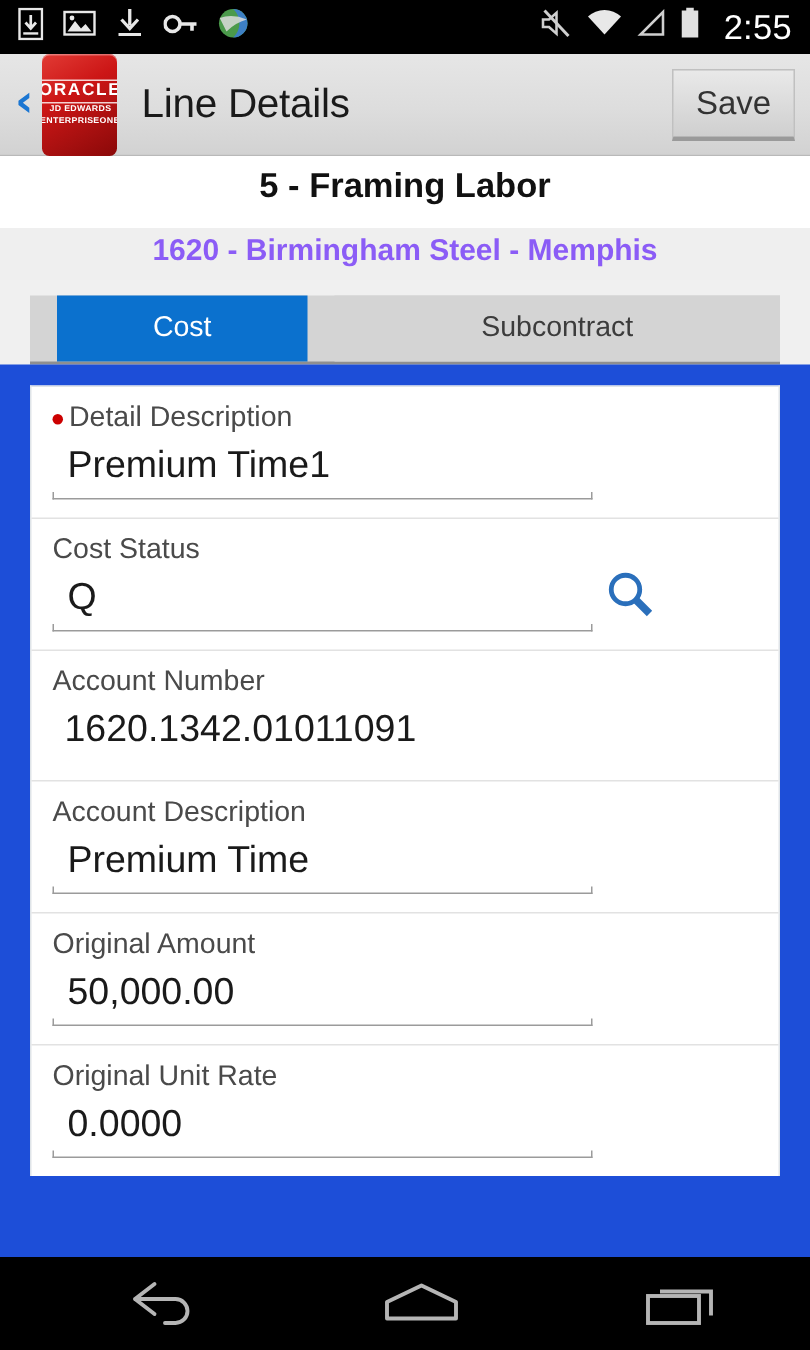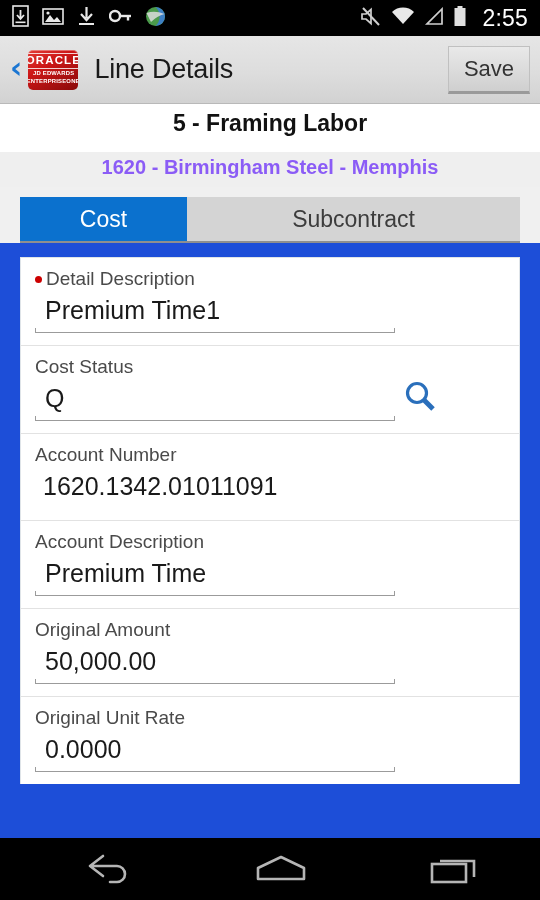--- a/index.html
+++ b/index.html
@@ -37,21 +37,21 @@
     border-bottom: 1px solid #b9b9b9;
     display: flex; align-items: center;
     padding: 0 10px 0 4px;
   }
   .backchev {
     color: #1b76d2; font-size: 30px; line-height: 1;
     padding: 0 6px 4px 6px; font-weight: 600;
     font-family: "DejaVu Sans", sans-serif;
   }
   .logo {
-    width: 50px; height: 40px; border-radius: 5px;
+    width: 50px; height: 68px; border-radius: 5px;
     background: linear-gradient(135deg,#e8araw 0%,#d21f1f 0%,#b00d0d 55%,#8f0606 100%);
     background: linear-gradient(150deg,#e23b35 0%,#cc1616 38%,#a40f0f 75%,#8a0808 100%);
     display: flex; flex-direction: column; align-items: center; justify-content: center;
     box-shadow: inset 0 1px 0 rgba(255,255,255,.35);
     overflow: hidden;
   }
   .logo-o {
     color: #fff; font-size: 11.5px; font-weight: bold; letter-spacing: 1.1px;
     font-family: "Liberation Sans", sans-serif; line-height: 1;
     border: 1px solid rgba(255,255,255,.8); border-left: none; border-right: none;
@@ -93,22 +93,23 @@
   
   .tabs-outer { padding: 10px 20px 0 20px; background: #f0f0f0; }
   .tabs {
     display: flex; height: 46px;
     border-bottom: 2px solid #8f8f8f;
     background: #d4d4d4;
   }
   .tab {
     flex: 0 0 auto;
     display: flex; align-items: center; justify-content: center;
-    font-size: 23px; color: #3c3c3c;
+    font-size: 19px; color: #3c3c3c;
     background: #d4d4d4;
+    margin-left: 18px;
   }
   .tab.t-cost { width: 167px; }
   .tab.t-rev  { width: 167px; }
   .tab.t-sub  { flex: 1 1 auto; }
   .tab.active {
     background: #0b71ce; color: #ffffff;
   }
 
   
   .scroll {

